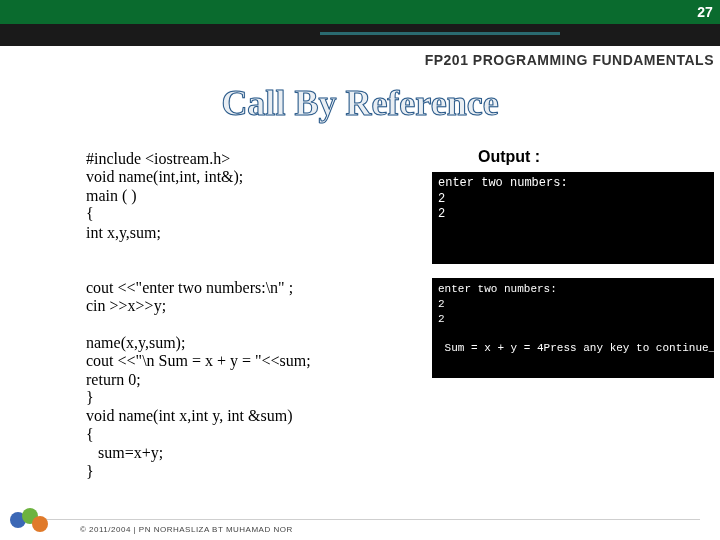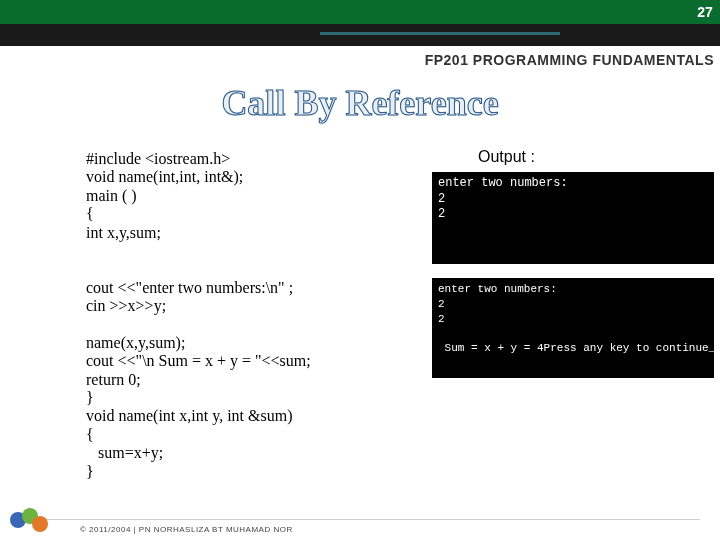--- a/index.html
+++ b/index.html
@@ -12,21 +12,21 @@
   .page-chip { position: absolute; top: 0; right: 0; width: 30px; height: 24px; background: #0a6b2e; color: #fff; font-size: 14px; font-weight: bold; text-align: center; line-height: 24px; }
   .band-dark { position: absolute; top: 24px; left: 0; right: 0; height: 22px; background: #1a1a1a; }
   .accent-line { position: absolute; top: 32px; right: 160px; width: 240px; height: 3px; background: #2a6a70; }
 
   .course { position: absolute; top: 52px; right: 6px; font-size: 14px; letter-spacing: 0.5px; color: #333; font-weight: 700; }
 
   .title { position: absolute; top: 82px; left: 50%; transform: translateX(-50%); font-family: "Times New Roman", Georgia, serif; font-size: 36px; font-weight: bold; color: #e9eef3; -webkit-text-stroke: 1px #2a5a8a; text-shadow: 0 0 1px #2a5a8a; white-space: nowrap; }
 
   .code { position: absolute; top: 150px; left: 38px; width: 380px; font-family: Liberation Serif, serif; font-size: 16px; line-height: 1.15; color: #000; white-space: pre; margin-left: 48px; }
 
-  .output-label { position: absolute; top: 148px; left: 478px; font-size: 16px; font-weight: normal; }
+  .output-label { position: absolute; top: 148px; left: 478px; font-size: 16px; font-weight: bold; }
 
   .term1 { position: absolute; top: 172px; left: 432px; width: 282px; height: 92px; background: #000; color: #fff; font-family: "Courier New", monospace; font-size: 12px; line-height: 1.3; padding: 4px 6px; white-space: pre; overflow: hidden; }
   .term2 { position: absolute; top: 278px; left: 432px; width: 282px; height: 100px; background: #000; color: #fff; font-family: "Courier New", monospace; font-size: 11px; line-height: 1.35; padding: 4px 6px; white-space: pre; overflow: hidden; }
 
   .footer-line { position: absolute; left: 36px; right: 20px; bottom: 20px; height: 1px; background: #cfcfcf; }
   .footer-logo { position: absolute; left: 8px; bottom: 4px; width: 44px; height: 28px; }
   .footer-logo .disc { position: absolute; border-radius: 50%; }
   .d1 { width: 16px; height: 16px; background: #3b67b5; left: 2px; top: 4px; }
   .d2 { width: 16px; height: 16px; background: #6db33f; left: 14px; top: 0px; }
   .d3 { width: 16px; height: 16px; background: #e07a2a; left: 24px; top: 8px; }

